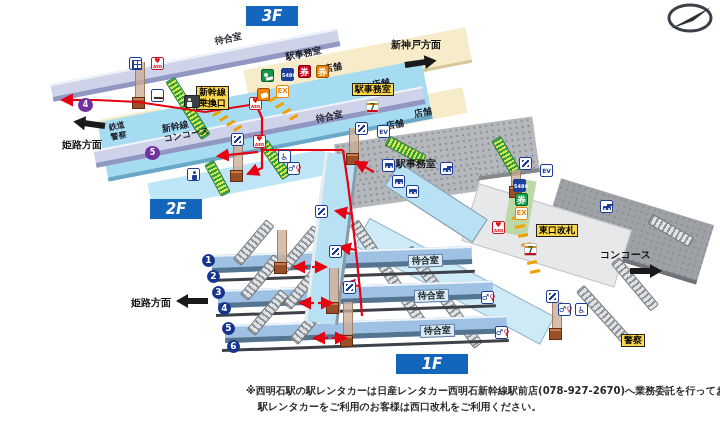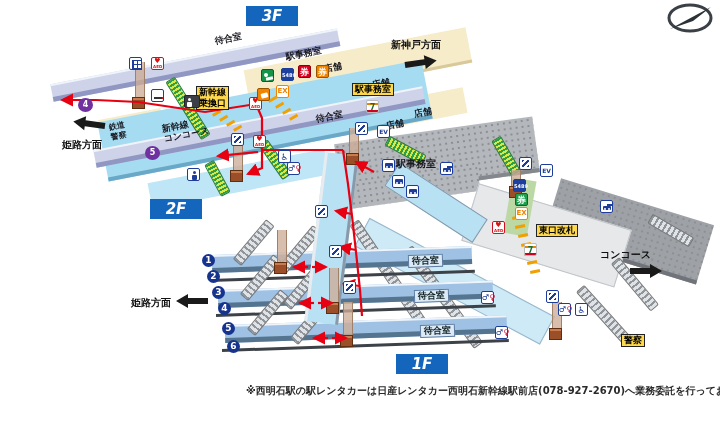--- a/index.html
+++ b/index.html
@@ -194,21 +194,21 @@
       <path d="M312,267 L326,267" marker-end="url(#ra)"></path>
       <path d="M314,303 L300,303" marker-end="url(#ra)"></path>
       <path d="M318,303 L332,303" marker-end="url(#ra)"></path>
       <path d="M328,338 L314,338" marker-end="url(#ra)"></path>
       <path d="M332,338 L346,338" marker-end="url(#ra)"></path>
     </g>
   </svg>
 
   <div class="fl" style="left:246px;top:6px;width:52px;">3F</div>
   <div class="fl" style="left:150px;top:199px;width:52px;">2F</div>
-  <div class="fl" style="left:396px;top:354px;width:52px;text-align:center;">1F</div>
+  <div class="fl" style="left:396px;top:354px;width:72px;text-align:center;">1F</div>
 
   <div class="dir" style="left:391px;top:38px;">新神戸方面</div>
   <div class="dir" style="left:62px;top:138px;">姫路方面</div>
   <div class="dir" style="left:131px;top:296px;">姫路方面</div>
   <div class="dir" style="left:600px;top:248px;">コンコース</div>
 
   <div class="lb" style="left:215px;top:36px;transform:rotate(-11deg);">待合室</div>
   <div class="lb" style="left:316px;top:114px;transform:rotate(-11deg);">待合室</div>
   <div class="lb" style="left:286px;top:52px;transform:rotate(-11deg);">駅事務室</div>
   <div class="lb" style="left:324px;top:64px;transform:rotate(-11deg);">店舗</div>
@@ -304,14 +304,15 @@
   </div>
   <div class="ico esc" style="left:546px;top:290px;"></div>
   <div class="ico wc" style="left:481px;top:291px;">
     <span class="m">♂</span><span class="f">♀</span>
   </div>
   <div class="ico wc" style="left:495px;top:326px;">
     <span class="m">♂</span><span class="f">♀</span>
   </div>
 
   <div class="fn" style="left:246px;top:384px;">※西明石駅の駅レンタカーは日産レンタカー西明石新幹線駅前店(078-927-2670)へ業務委託を行っております。</div>
+  <div class="fn" style="left:258px;top:400px;">駅レンタカーをご利用のお客様は西口改札をご利用ください。</div>
 
 </div>
 
 </body></html>

